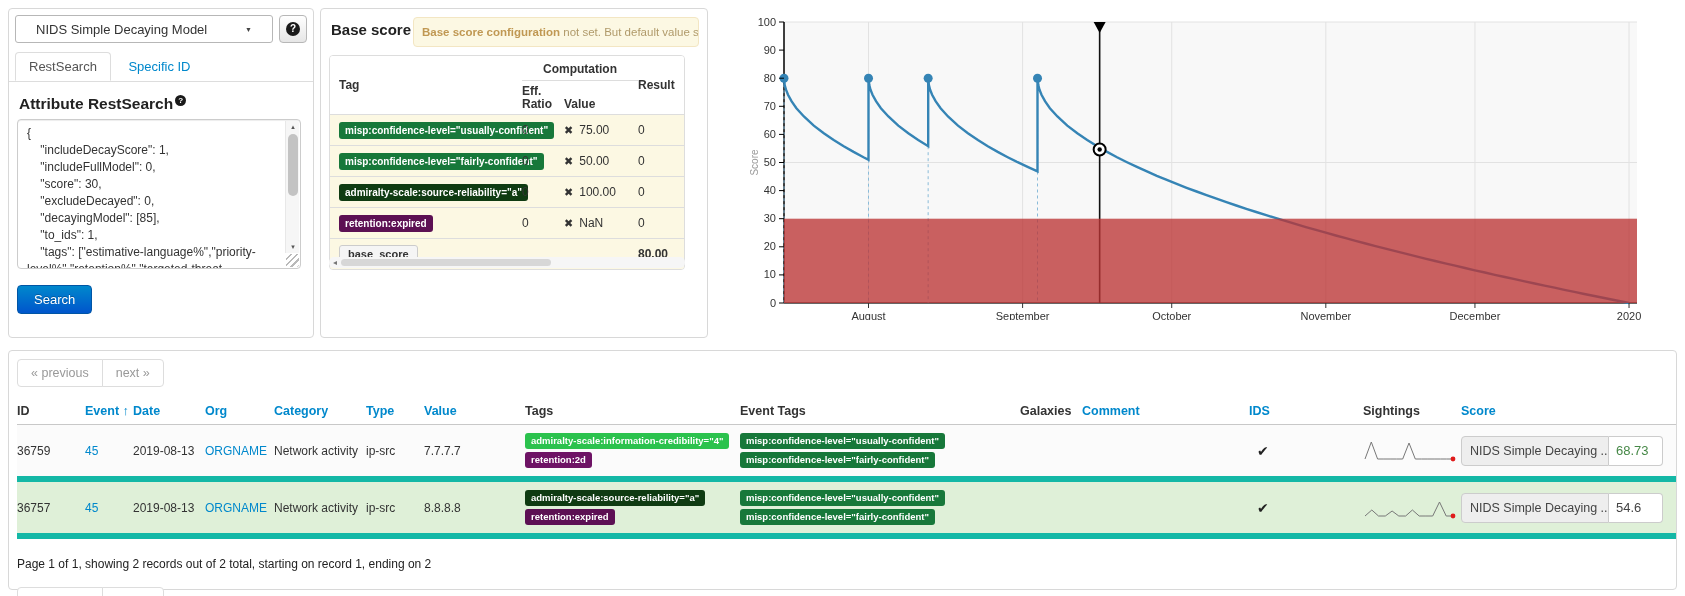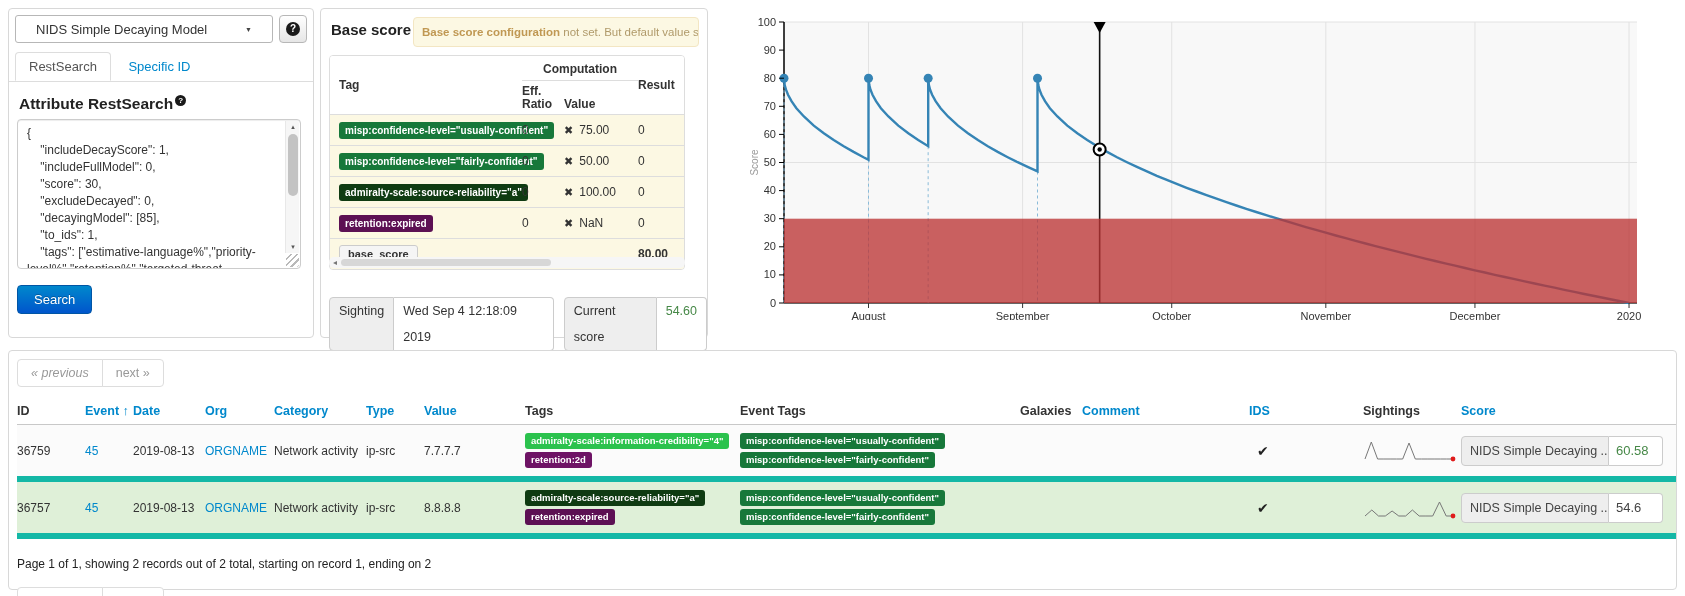--- a/index.html
+++ b/index.html
@@ -73,21 +73,21 @@
   .green-text { color:#468847; }
 
   
   #chart-wrap { position:absolute; left:695px; top:8px; width:990px; height:312px; }
   #chart-wrap svg { display:block; }
 
   
   #results-panel { left:8px; top:350px; width:1669px; height:240px; padding:8px 0 0 8px; }
   .pagination { display:inline-flex; }
   .pg { display:inline-block; padding:6px 13px; font-size:12.5px; color:#999; background:#fff; border:1px solid #ddd; cursor:pointer; }
-  .pg.prev { border-radius:4px 0 0 4px;font-style:italic; }
+  .pg.prev { border-radius:4px 0 0 4px; }
   .pg.next { border-radius:0 4px 4px 0; margin-left:-1px; }
   .rgrid { display:grid; grid-template-columns:68px 48px 72px 69px 92px 58px 101px 215px 280px 62px 167px 114px 98px 210px; align-items:center; }
   .rhead { margin-top:10px; height:28px; border-bottom:1px solid #c8c8c8; font-size:12.5px; font-weight:bold; }
   .rhead .lnk { color:#0088cc; cursor:pointer; }
   .rrow { border-bottom:6px solid #14b8a6; padding:7px 0; min-height:48px; font-size:12px; align-items:center; }
   .rrow.plain { background:#fbfbfb; }
   .rrow.highlight { background:#dff0d8; }
   .cell-link { color:#0088cc; cursor:pointer; }
   .tags-cell { display:flex; flex-direction:column; align-items:flex-start; gap:3px; }
   .tags-cell .tagbadge { font-size:9.5px; }
@@ -197,30 +197,20 @@
         <div class="bs-col-val"></div>
         <div class="bs-col-res bs-res-bold">80.00</div>
       </div>
     </div>
 
     <div class="hscroll">
       <span class="arr">◂</span>
       <span class="thumb"></span>
     </div>
 
-    <div class="bs-footer">
-      <div class="igroup">
-        <span class="addon">Sighting</span>
-        <span class="ival">Wed Sep 4 12:18:09 2019</span>
-      </div>
-      <div class="igroup">
-        <span class="addon">Current score</span>
-        <span class="ival green-text">54.60</span>
-      </div>
-    </div>
   </div>
 
   <div id="chart-wrap">
     <svg width="990" height="312" viewBox="0 0 990 312">
         <rect x="89" y="14" width="853" height="281" fill="#f8f8f8"></rect>
         <line x1="173.504662004662" x2="173.504662004662" y1="14" y2="295" stroke="#e2e2e2"></line>
         <line x1="327.6013986013986" x2="327.6013986013986" y1="14" y2="295" stroke="#e2e2e2"></line>
         <line x1="476.72727272727275" x2="476.72727272727275" y1="14" y2="295" stroke="#e2e2e2"></line>
         <line x1="630.8240093240094" x2="630.8240093240094" y1="14" y2="295" stroke="#e2e2e2"></line>
         <line x1="779.9498834498835" x2="779.9498834498835" y1="14" y2="295" stroke="#e2e2e2"></line>
@@ -326,21 +316,21 @@
       <span></span>
       <span class="ids-check">✔</span>
       <span>
         <svg width="95" height="34" viewBox="0 0 95 34">
             <polyline points="2.0,27.0 8.3,10.0 14.6,27.0 20.9,27.0 27.1,27.0 33.4,27.0 39.7,27.0 46.0,11.0 52.3,27.0 58.6,27.0 64.9,27.0 71.1,27.0 77.4,27.0 83.7,27.0 90.0,27.0" fill="none" stroke="#777" stroke-width="1"></polyline>
             <circle cx="90.0" cy="27.0" r="2.4" fill="#e01b1b"></circle>
           </svg>
       </span>
       <span class="score-widget">
         <span class="sw-label">NIDS Simple Decaying ...</span>
-        <span class="sw-value" style="color: rgb(70, 136, 71);">60.58</span>
+        <span class="sw-value" style="color: rgb(70, 136, 71);">68.73</span>
       </span>
     </div>
 
     
     <div class="rgrid rrow highlight">
       <span>36757</span>
       <span class="cell-link">45</span>
       <span>2019-08-13</span>
       <span class="cell-link">ORGNAME</span>
       <span>Network activity</span>

